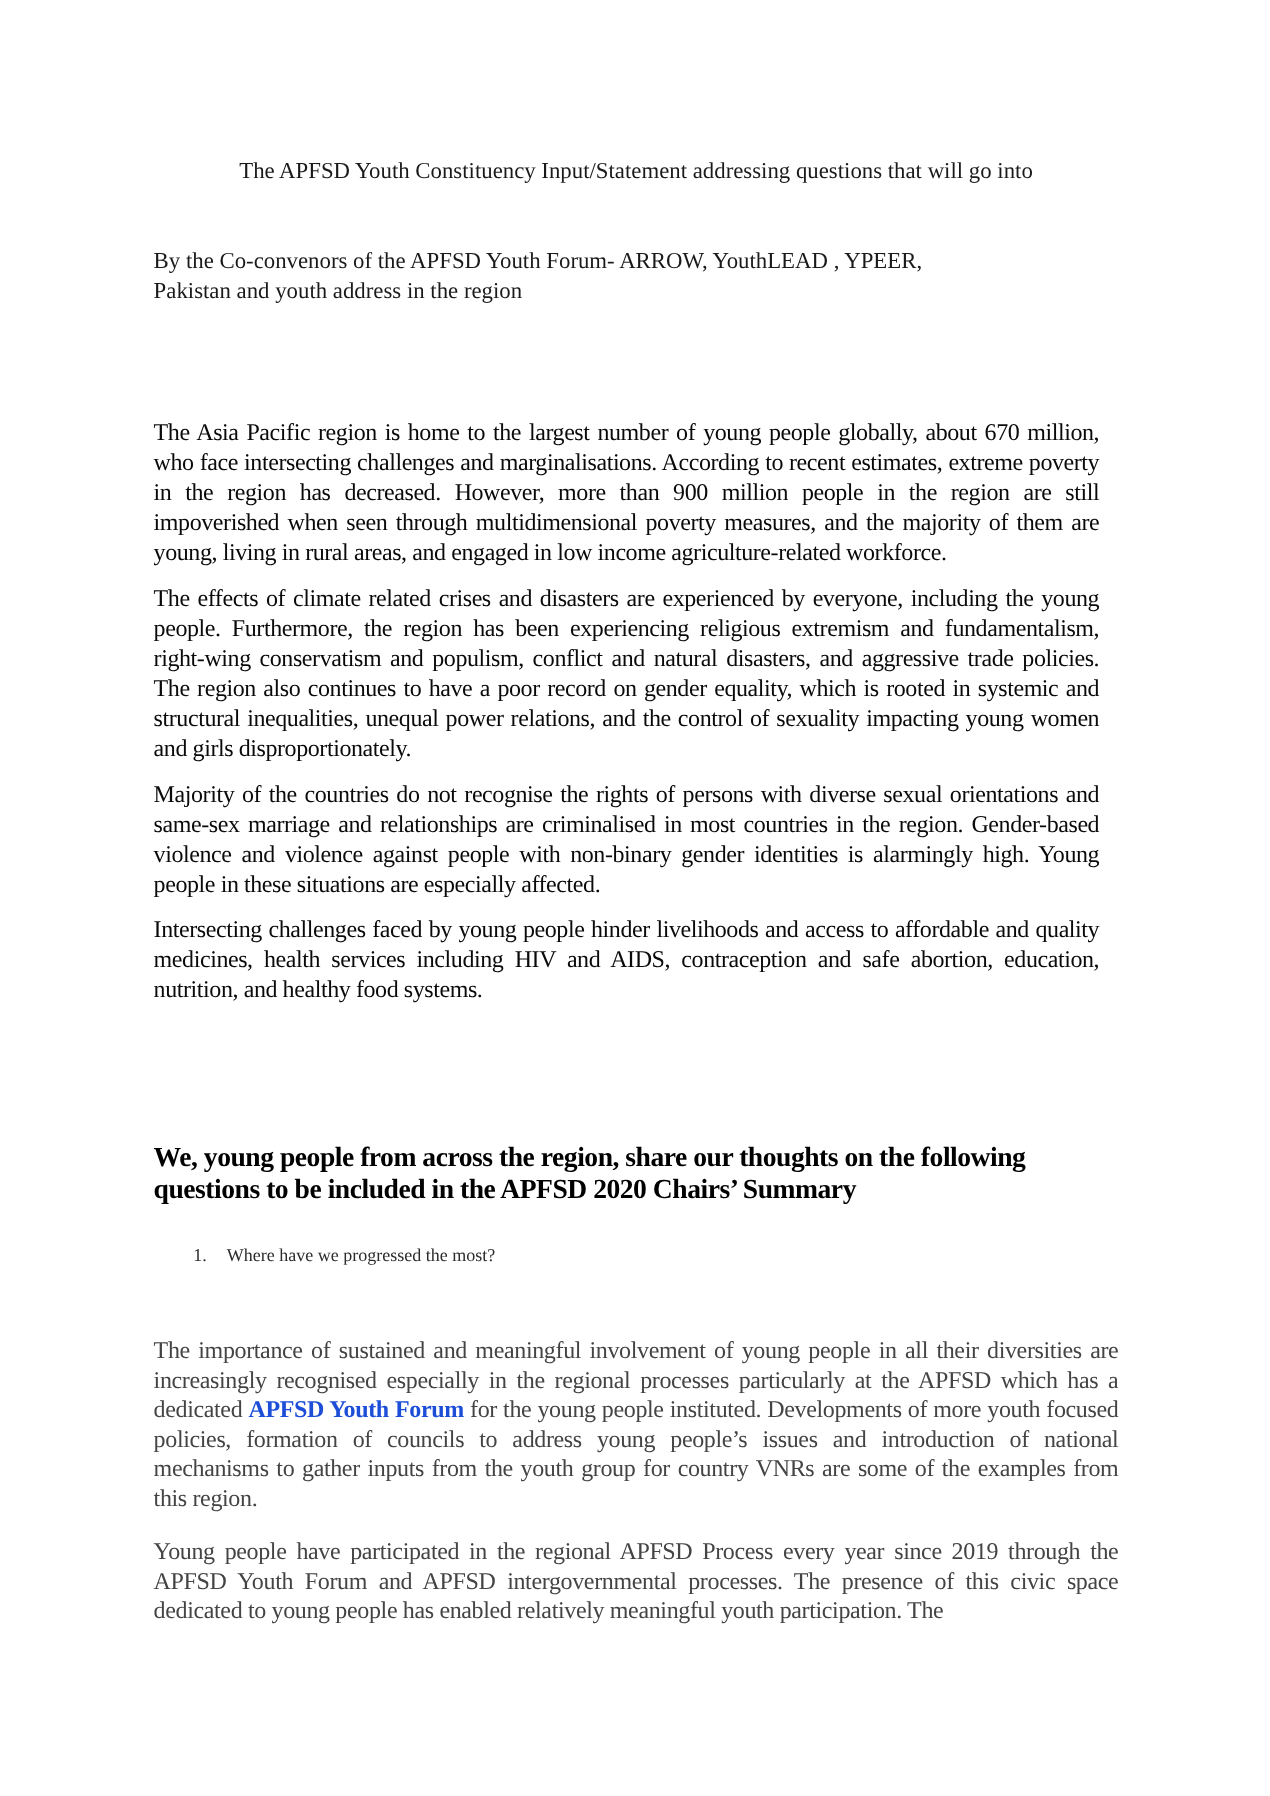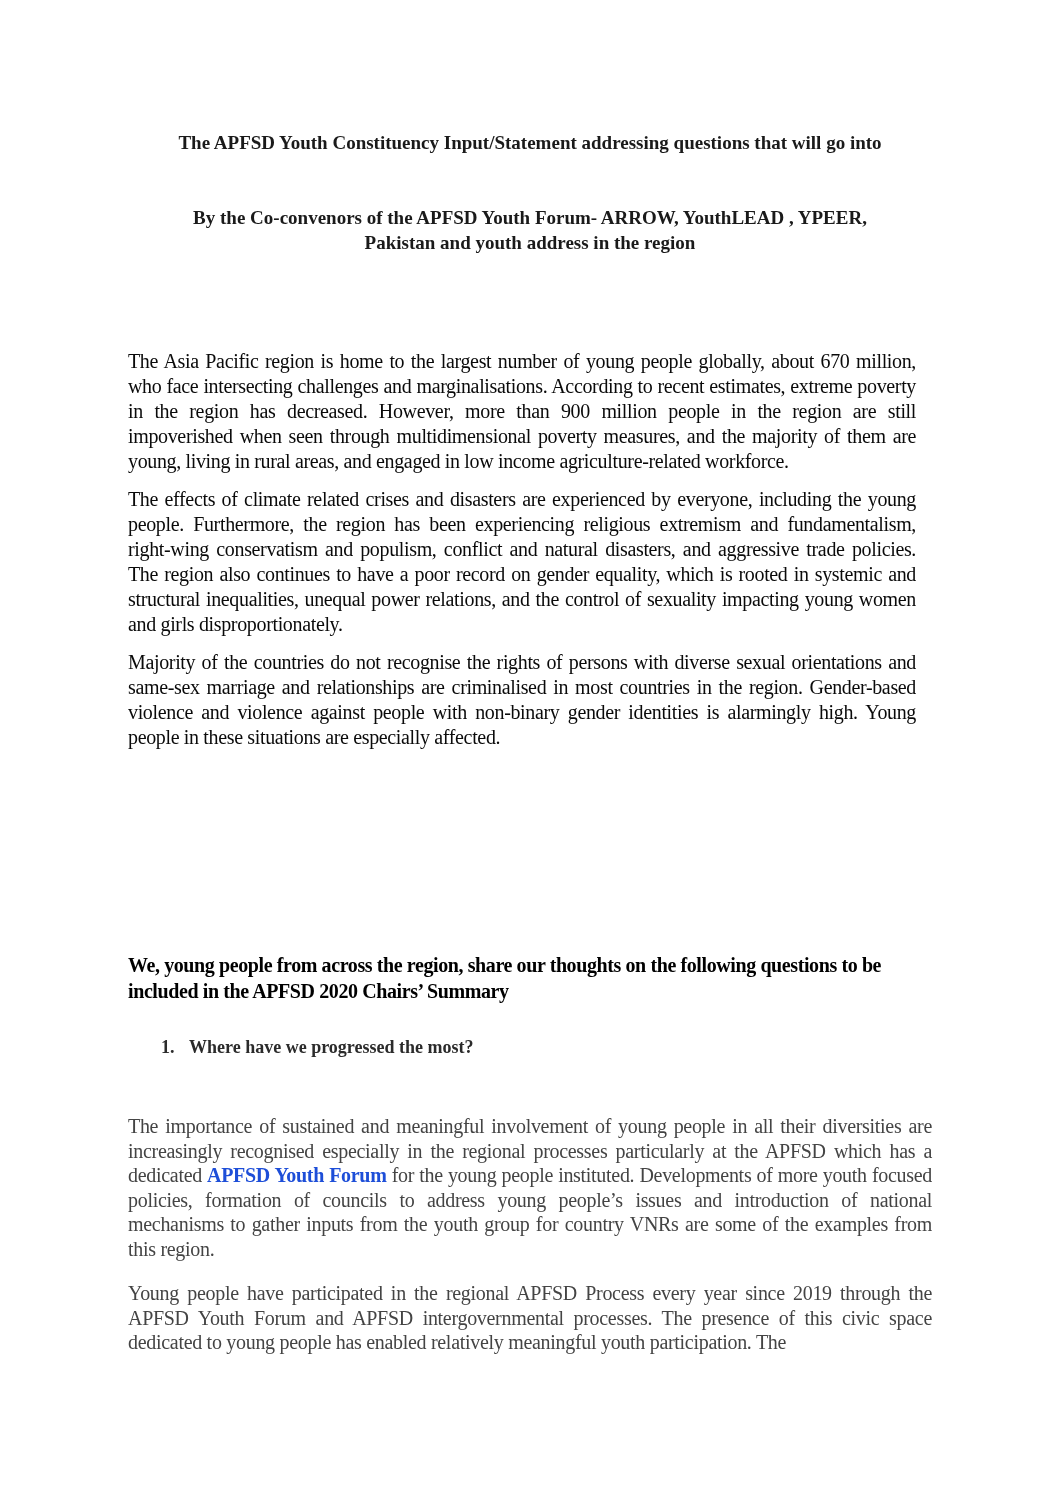--- a/index.html
+++ b/index.html
@@ -20,32 +20,31 @@
       left: 128px;
       top: 0;
       width: 804px;
     }
     .title-block {
       position: absolute;
       top: 130px;
       left: 0;
       width: 804px;
       text-align: center;
-      font-weight: bold;
+      font-weight: normal;
       font-size: 19px;
       line-height: 25px;
       color: #1a1a1a;
     }
     .subtitle-block {
       position: absolute;
       top: 205px;
       left: 0;
       width: 804px;
-      text-align: center;
-      font-weight: bold;
+      font-weight: normal;
       font-size: 19px;
       line-height: 25px;
       color: #1a1a1a;
     }
     .intro {
       position: absolute;
       top: 349px;
       left: 0;
       width: 804px;
     }
@@ -56,31 +55,31 @@
       text-align: justify;
       color: #0a0a0a;
       letter-spacing: -0.35px;
     }
     .lead-heading {
       position: absolute;
       top: 952px;
       left: 0;
       width: 804px;
       font-weight: bold;
-      font-size: 20px;
+      font-size: 23px;
       line-height: 26px;
       color: #000000;
       letter-spacing: -0.4px;
     }
     .question {
       position: absolute;
       top: 1034px;
       left: 33px;
-      font-weight: bold;
-      font-size: 18px;
+      font-weight: normal;
+      font-size: 15px;
       line-height: 26px;
       color: #2b2b2b;
     }
     .question .num {
       display: inline-block;
       width: 28px;
     }
     .answers {
       position: absolute;
       top: 1114px;
@@ -110,20 +109,21 @@
 
   <div class="subtitle-block">
     <div>By the Co-convenors of the APFSD Youth Forum- ARROW, YouthLEAD , YPEER,</div>
     <div>Pakistan and youth address in the region</div>
   </div>
 
   <div class="intro">
     <p>The Asia Pacific region is home to the largest number of young people globally, about 670 million, who face intersecting challenges and marginalisations. According to recent estimates, extreme poverty in the region has decreased. However, more than 900 million people in the region are still impoverished when seen through multidimensional poverty measures, and the majority of them are young, living in rural areas, and engaged in low income agriculture-related workforce.</p>
     <p>The effects of climate related crises and disasters are experienced by everyone, including the young people. Furthermore, the region has been experiencing religious extremism and fundamentalism, right-wing conservatism and populism, conflict and natural disasters, and aggressive trade policies. The region also continues to have a poor record on gender equality, which is rooted in systemic and structural inequalities, unequal power relations, and the control of sexuality impacting young women and girls disproportionately.</p>
     <p>Majority of the countries do not recognise the rights of persons with diverse sexual orientations and same-sex marriage and relationships are criminalised in most countries in the region. Gender-based violence and violence against people with non-binary gender identities is alarmingly high. Young people in these situations are especially affected.</p>
+    <p>Intersecting challenges faced by young people hinder livelihoods and access to affordable and quality medicines, health services including HIV and AIDS, contraception and safe abortion, education, nutrition, and healthy food systems.</p>
   </div>
 
   <div class="lead-heading">We, young people from across the region, share our thoughts on the following questions to be included in the APFSD 2020 Chairs’ Summary</div>
 
   <div class="question">
     <span class="num">1.</span><span>Where have we progressed the most?</span>
   </div>
 
   <div class="answers">
     <p><span>The importance of sustained and meaningful involvement of young people in all their diversities are increasingly recognised especially in the regional processes particularly at the APFSD which has a dedicated </span><b>APFSD Youth Forum</b><span> for the young people instituted. Developments of more youth focused policies, formation of councils to address young people’s issues and introduction of national mechanisms to gather inputs from the youth group for country VNRs are some of the examples from this region.</span></p>

